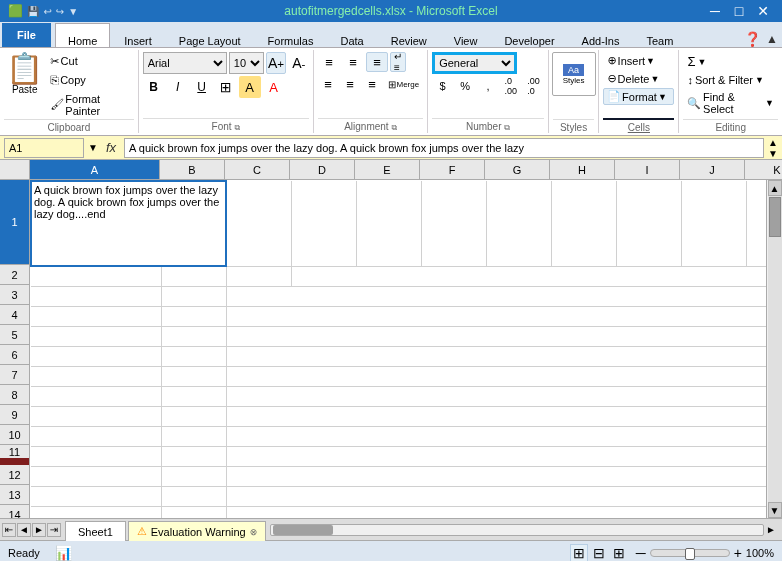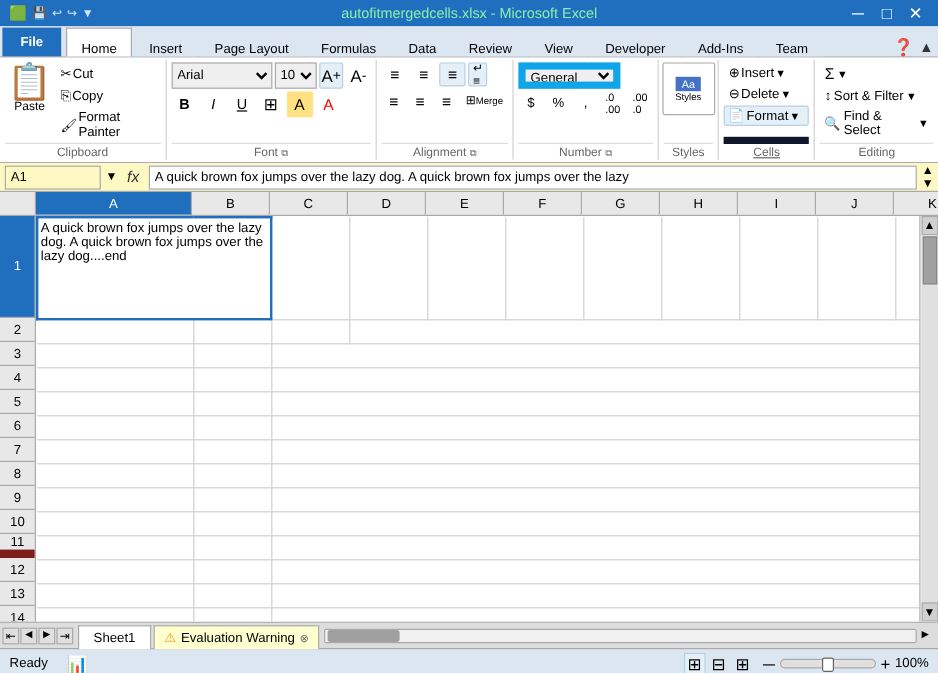--- a/index.html
+++ b/index.html
@@ -207,21 +207,21 @@
     <div style="display:flex; gap:2px; align-items:center;">
       <span class="align-btn">≡</span>
       <span class="align-btn">≡</span>
       <span class="align-btn">≡</span>
       <span class="align-btn" style="font-size:10px; width:auto; padding:0 3px;">⊞<br><span style="font-size:8px;">Merge</span></span>
     </div>
     <div style="font-size:10px; color:#666; text-align:center; border-top:1px solid #ddd; padding-top:2px; margin-top:auto;">Alignment <span style="font-size:8px; cursor:pointer;">⧉</span></div>
   </div>
 
   <div style="display:flex; flex-direction:column; border-right:1px solid #d4d0d4; padding:2px 4px 0; min-width:80px;">
-    <select style="font-size:11px; height:22px; width:85px; border:6px solid #0ea5e9; margin-bottom:2px;">
+    <select style="font-size:11px; height:22px; width:85px; border:3px solid #0ea5e9; margin-bottom:2px;">
       <option>General</option>
     </select>
     <div style="display:flex; gap:2px; align-items:center;">
       <span class="num-btn">$</span>
       <span class="num-btn">%</span>
       <span class="num-btn">,</span>
       <span class="num-btn" style="font-size:9px;">.0<br>.00</span>
       <span class="num-btn" style="font-size:9px;">.00<br>.0</span>
     </div>
     <div style="font-size:10px; color:#666; text-align:center; border-top:1px solid #ddd; padding-top:2px; margin-top:auto;">Number <span style="font-size:8px; cursor:pointer;">⧉</span></div>
@@ -246,21 +246,21 @@
     <div style="display:flex; align-items:center; gap:1px; cursor:pointer; font-size:11px; padding:1px 3px; border:1px solid transparent; border-radius:2px; margin-bottom:1px;">
       <span>⊖</span>
       <span>Delete</span>
       <span style="font-size:9px;">▼</span>
     </div>
     <div style="display:flex; align-items:center; gap:1px; cursor:pointer; font-size:11px; padding:1px 3px; border:1px solid transparent; border-radius:2px; background:#e4eff7; border-color:#b8cfe4;">
       <span>📄</span>
       <span>Format</span>
       <span style="font-size:9px;">▼</span>
     </div>
-    <div style="font-size:10px; color:#666; text-align:center; border-top:6px solid #0f172a; padding-top:2px; margin-top:auto;text-decoration:underline;">Cells</div>
+    <div style="font-size:10px; color:#666; text-align:center; border-top:2px solid #0f172a; padding-top:2px; margin-top:auto;text-decoration:underline;">Cells</div>
   </div>
 
   <div style="display:flex; flex-direction:column; padding:2px 4px 0; min-width:90px;">
     <div style="display:flex; flex-direction:column; gap:1px;">
       <div style="display:flex; align-items:center; gap:2px; cursor:pointer; font-size:13px; padding:1px 3px; border:1px solid transparent; border-radius:2px;">
         <span>Σ</span>
         <span style="font-size:9px;">▼</span>
       </div>
       <div style="display:flex; align-items:center; gap:2px; cursor:pointer; font-size:11px; padding:1px 3px; border:1px solid transparent; border-radius:2px;">
         <span>↕</span>

